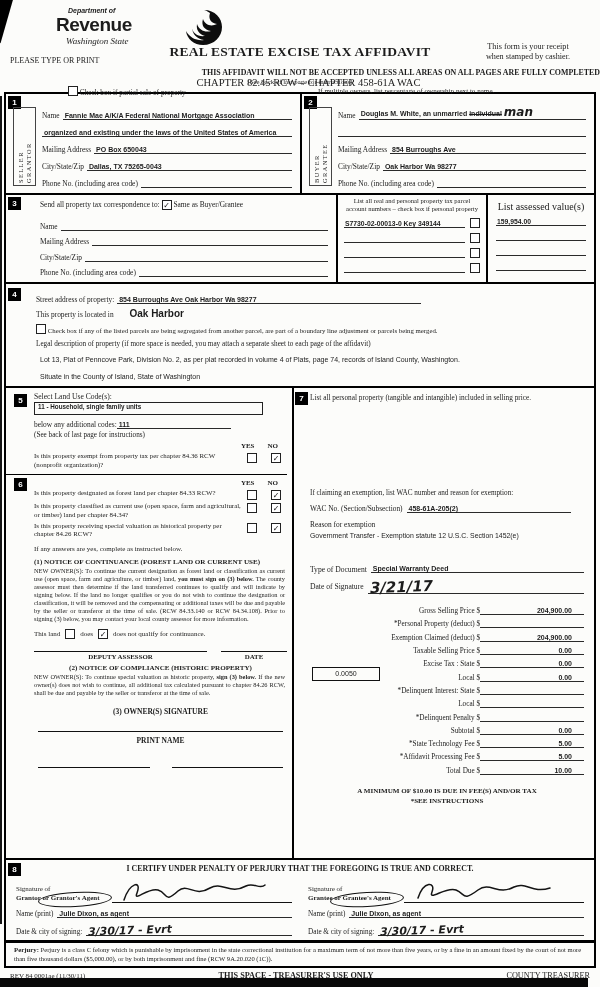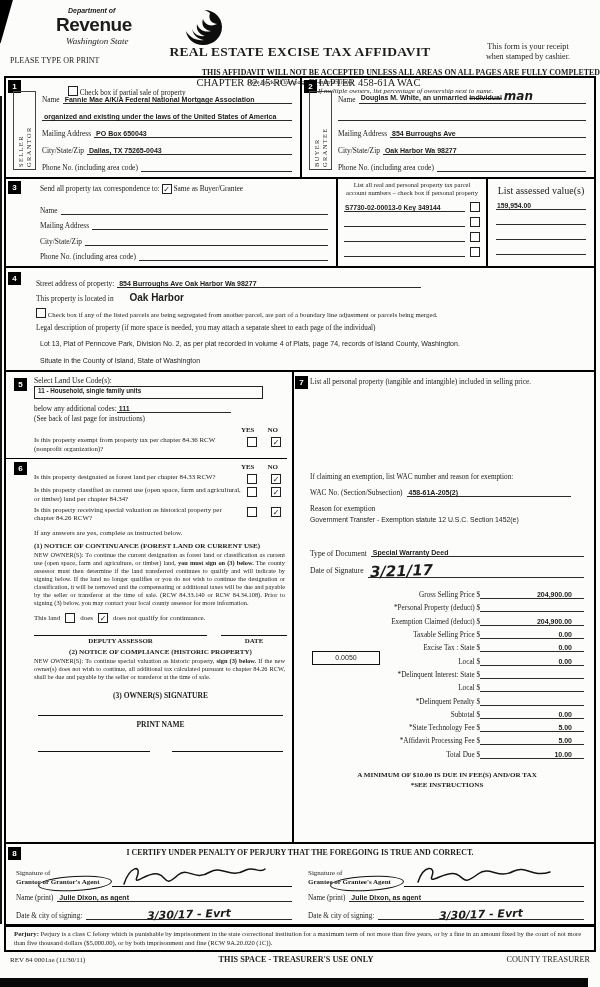--- a/index.html
+++ b/index.html
@@ -3,36 +3,36 @@
 <meta charset="utf-8">
 <style>
   html,body{margin:0;padding:0;background:#e8e8e4;}
   .page{position:relative;width:600px;height:987px;background:#fcfcfa;overflow:hidden;
         font-family:"Liberation Serif",serif;color:#1c1c1c;}
   
   .art-corner{position:absolute;left:-8px;top:-10px;width:16px;height:52px;background:#000;transform:rotate(16deg);}
   .art-left{position:absolute;left:0;top:96px;width:2px;height:828px;background:#151515;}
   .art-bottom{position:absolute;left:0;bottom:0;width:588px;height:9px;background:#080808;}
   
-  .hdr{position:relative;height:76px;}
+  .hdr{position:relative;height:92px;}
   .logo{position:absolute;left:56px;top:7px;line-height:1;}
   .logo .dept{display:block;font:italic bold 7px "Liberation Sans",sans-serif;margin-left:12px;}
   .logo .rev{display:block;font:bold 19px "Liberation Sans",sans-serif;letter-spacing:-.5px;}
   .logo .wast{display:block;font:italic 9px "Liberation Serif",serif;margin-left:10px;}
   .swirl{position:absolute;left:128px;top:2px;}
   .titleblock{position:absolute;left:0;top:44px;width:100%;text-align:center;}
   .title{font-weight:bold;font-size:13.5px;letter-spacing:.3px;}
   .subtitle{font-size:10.5px;margin-top:17px;padding-left:17px;}
   .receipt{position:absolute;right:8px;top:42px;width:128px;text-align:center;font-size:8.2px;line-height:1.25;}
   .pleasetype{position:absolute;left:10px;top:56px;font-size:8px;}
   .warning{position:absolute;left:0;top:68px;width:100%;text-align:right;font-weight:bold;font-size:7.9px;}
   .seeback{position:absolute;left:0;top:78px;width:100%;text-align:center;font-size:6.8px;}
   .partialrow{position:absolute;left:0;top:86px;width:100%;font-size:7.3px;}
   .partialrow .pl{position:absolute;left:68px;top:0;}
-  .partialrow .mo{position:absolute;left:318px;top:1px;font-size:7.1px;font-style:italic;}
+  .partialrow .mo{position:absolute;left:318px;top:1px;font-size:7.1px;}
   
   .cb{display:inline-block;width:8px;height:8px;border:1px solid #222;line-height:8px;text-align:center;
       font:8px "DejaVu Sans",sans-serif;vertical-align:-1px;background:#fff;color:#111;}
   .badge{position:absolute;width:13px;height:13px;background:#000;color:#fff;
          font:bold 8px "Liberation Sans",sans-serif;display:flex;align-items:center;justify-content:center;}
   .frow{display:flex;align-items:flex-end;}
   .frow .lb{white-space:nowrap;font-size:7.4px;margin-right:3px;}
   .fval{flex:1;border-bottom:1px solid #2a2a2a;padding:0 2px;white-space:nowrap;
         font-family:"Liberation Sans",sans-serif;font-weight:bold;font-size:7px;}
   .strike{text-decoration:line-through;}
@@ -117,21 +117,21 @@
   .certify{font-weight:bold;font-size:7.9px;text-align:center;}
   .siggrid{display:grid;grid-template-columns:1fr 1fr;gap:16px;margin-top:3px;}
   .sigrow{display:flex;align-items:flex-end;height:27px;}
   .siglabels{width:96px;font-size:7px;line-height:1.3;position:relative;}
   .siglabels .b2{font-weight:bold;white-space:nowrap;}
   .oval{position:absolute;border:1.2px solid #111;border-radius:50%;width:72px;height:13px;left:22px;top:7px;transform:rotate(-3deg);}
   .sline{flex:1;border-bottom:1px solid #111;position:relative;height:24px;}
   .sline svg{position:absolute;left:6px;bottom:-4px;}
   .nprow{display:flex;align-items:flex-end;height:15px;}
   .nprow .lb{font-size:7.2px;margin-right:4px;white-space:nowrap;}
-  .dtrow{display:flex;align-items:flex-end;height:18px;text-align:center;}
+  .dtrow{display:flex;align-items:flex-end;height:18px;}
   .dtrow .lb{font-size:7.2px;margin-right:4px;white-space:nowrap;}
   .handsm{font-size:11px;line-height:8px;display:inline-block;transform:rotate(-2deg);}
   
   .perjury{border:2px solid #000;border-top:1.5px solid #000;margin:0 4px;padding:3px 8px;font-size:6.6px;line-height:1.3;}
   .perjury b{font-size:6.8px;}
   .footer{display:flex;justify-content:space-between;align-items:baseline;margin:3px 10px 0 10px;}
   .f1{font-size:7px;}
   .f2{font-weight:bold;font-size:8.2px;}
   .f3{font-size:8.2px;}
 </style>
@@ -294,21 +294,21 @@
       <span style="flex:1;"></span>
     </div>
     <div class="locrow">
       <span>This property is located in</span>
       <span class="locval">Oak Harbor</span>
     </div>
     <div class="segrow">
       <span class="cb"></span>
       <span>Check box if any of the listed parcels are being segregated from another parcel, are part of a boundary line adjustment or parcels being merged.</span>
     </div>
-    <div class="legallb">Legal description of property (if more space is needed, you may attach a separate sheet to each page of the individual)</div>
+    <div class="legallb">Legal description of property (if more space is needed, you may attach a separate sheet to each page of the affidavit)</div>
     <div class="legaltx">Lot 13, Plat of Penncove Park, Division No. 2, as per plat recorded in volume 4 of Plats, page 74, records of Island County, Washington.</div>
     <div class="legaltx" style="margin-top:10px;">Situate in the County of Island, State of Washington</div>
   </div>
 
   <div class="mid">
     <div class="midL">
 
       <div class="s5">
         <div class="badge" style="left:8px;top:2px;">5</div>
         <div class="s5lb">Select Land Use Code(s):</div>

